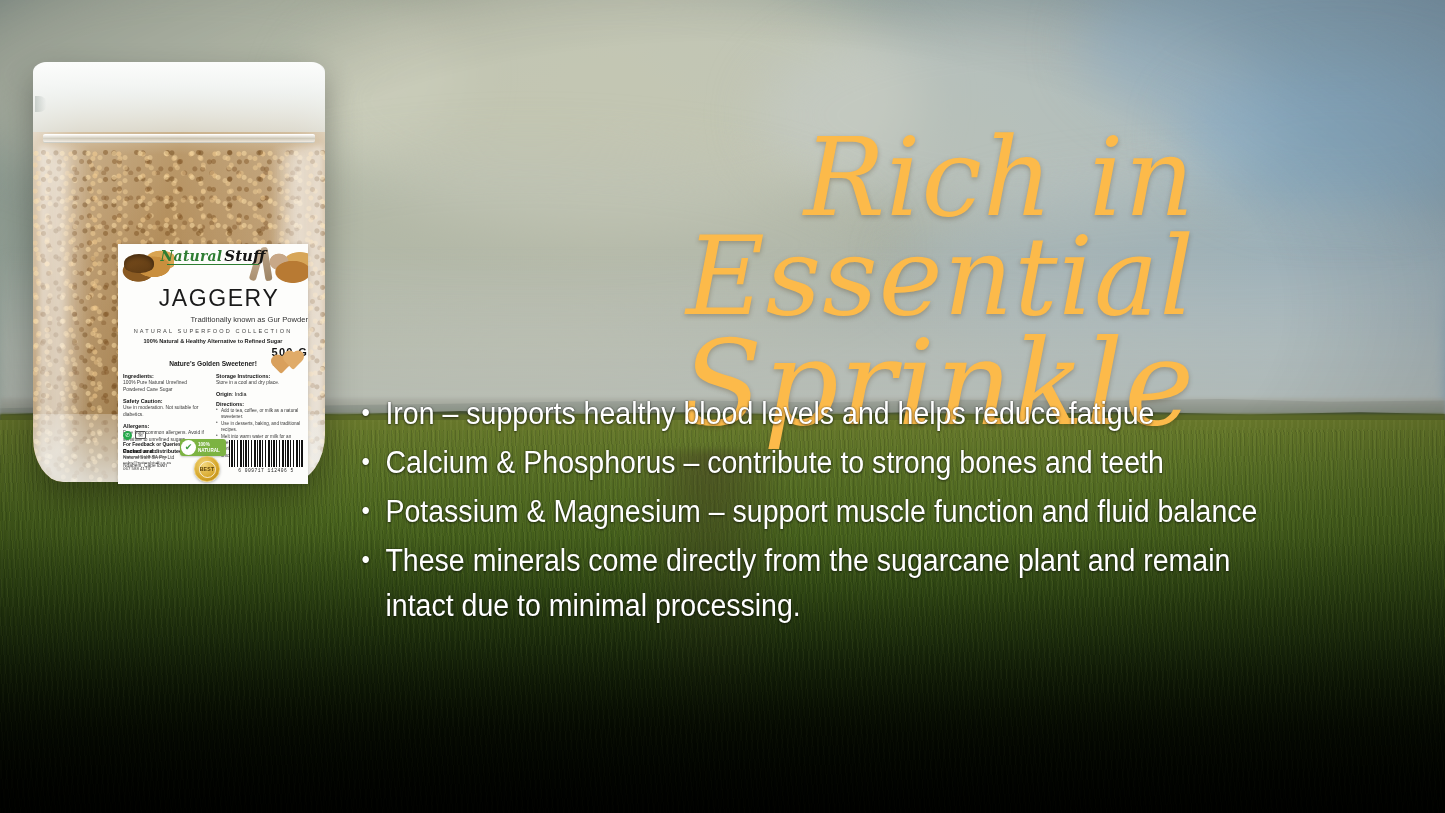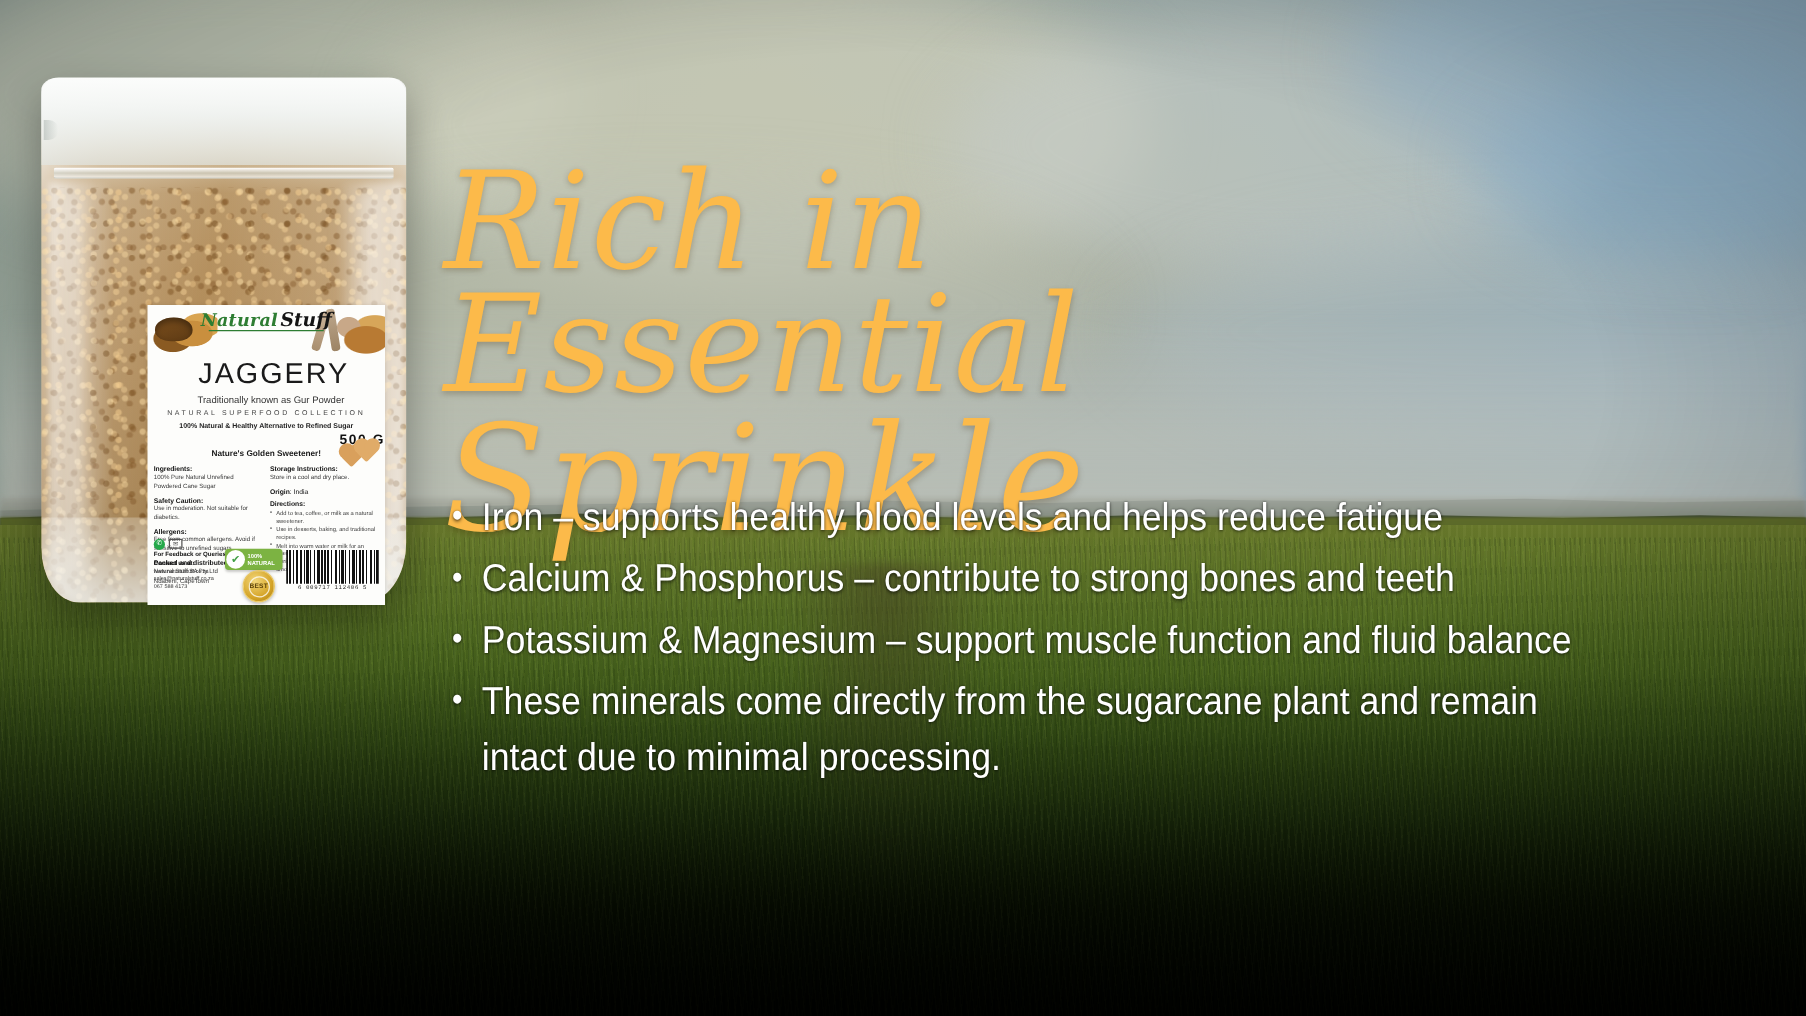--- a/index.html
+++ b/index.html
@@ -223,21 +223,21 @@
     font-size:15px; color:#141414; margin-left:2px;
   }
   .brand-rule {
     position:absolute; left:50%; top:20px; transform:translateX(-50%);
     width:92px; height:1px; background:#2e7d32; z-index:3;
   }
   .lbl-title {
     text-align:center; font-size:23px; font-weight:400; letter-spacing:1.6px;
     color:#1a1a1a; margin-top:-3px; position:relative; z-index:3;padding-left:12px;
   }
-  .lbl-sub { text-align:left; font-size:7.6px; color:#333; margin-top:3px;margin-left:40px; }
+  .lbl-sub { text-align:right; font-size:7.6px; color:#333; margin-top:3px; }
   .lbl-coll {
     text-align:center; font-size:5.6px; letter-spacing:2.1px; color:#444; margin-top:4px;
   }
   .lbl-claim {
     text-align:center; font-size:5.6px; font-weight:700; color:#222; margin-top:4px;
   }
   .lbl-weight {
     text-align:right; font-size:11px; font-weight:700; letter-spacing:1.3px;
     color:#111; margin-top:2px;
   }
@@ -314,21 +314,21 @@
     background-image:repeating-linear-gradient(90deg,
       #111 0 1px, #fff 1px 2px, #111 2px 4px, #fff 4px 5px, #111 5px 6px, #fff 6px 8px,
       #111 8px 9px, #fff 9px 11px, #111 11px 13px, #fff 13px 14px);
   }
   .bc-num { font-size:4.6px; color:#222; text-align:center; letter-spacing:.5px; margin-top:1px;
             font-family:"Liberation Mono", monospace; }
 
   
   .headline {
     position:absolute; left:355px; top:128px; width:840px;
-    text-align:left; color:#fcba4a;
+    text-align:right; color:#fcba4a;
     font-family:"DejaVu Serif", serif; font-style:italic; font-weight:400;
     line-height:.92; text-shadow:0 2px 5px rgba(60,40,0,.28);
   }
   .hl-1 { font-size:108px; letter-spacing:1px; }
   .hl-2 { font-size:118px; letter-spacing:1px; margin-top:2px; }
 
   
   .bullets {
     position:absolute; left:356px; top:391px; width:1000px;
     list-style:none; color:#fff;

